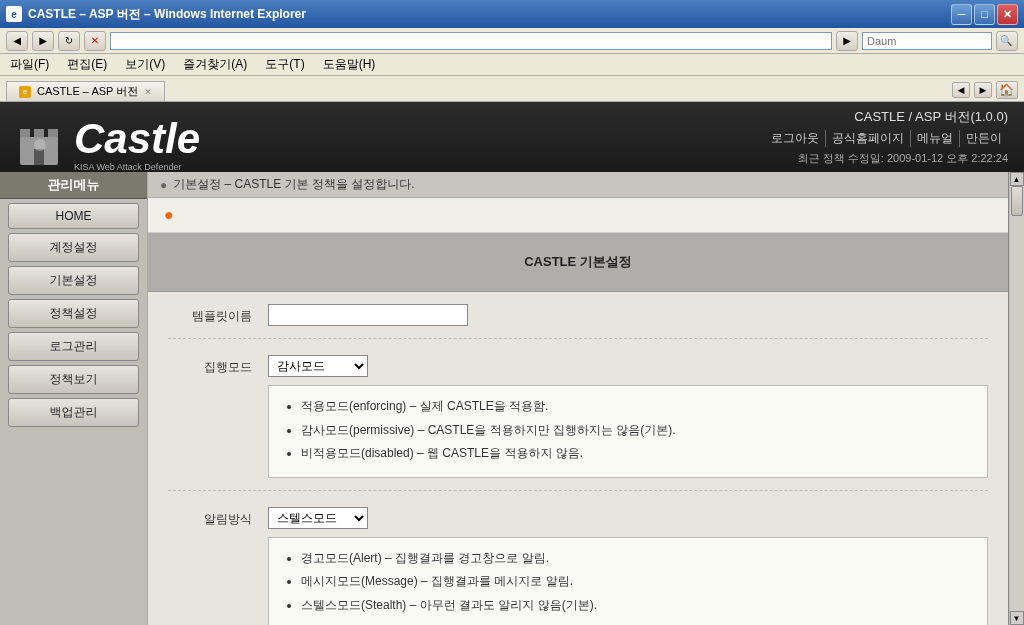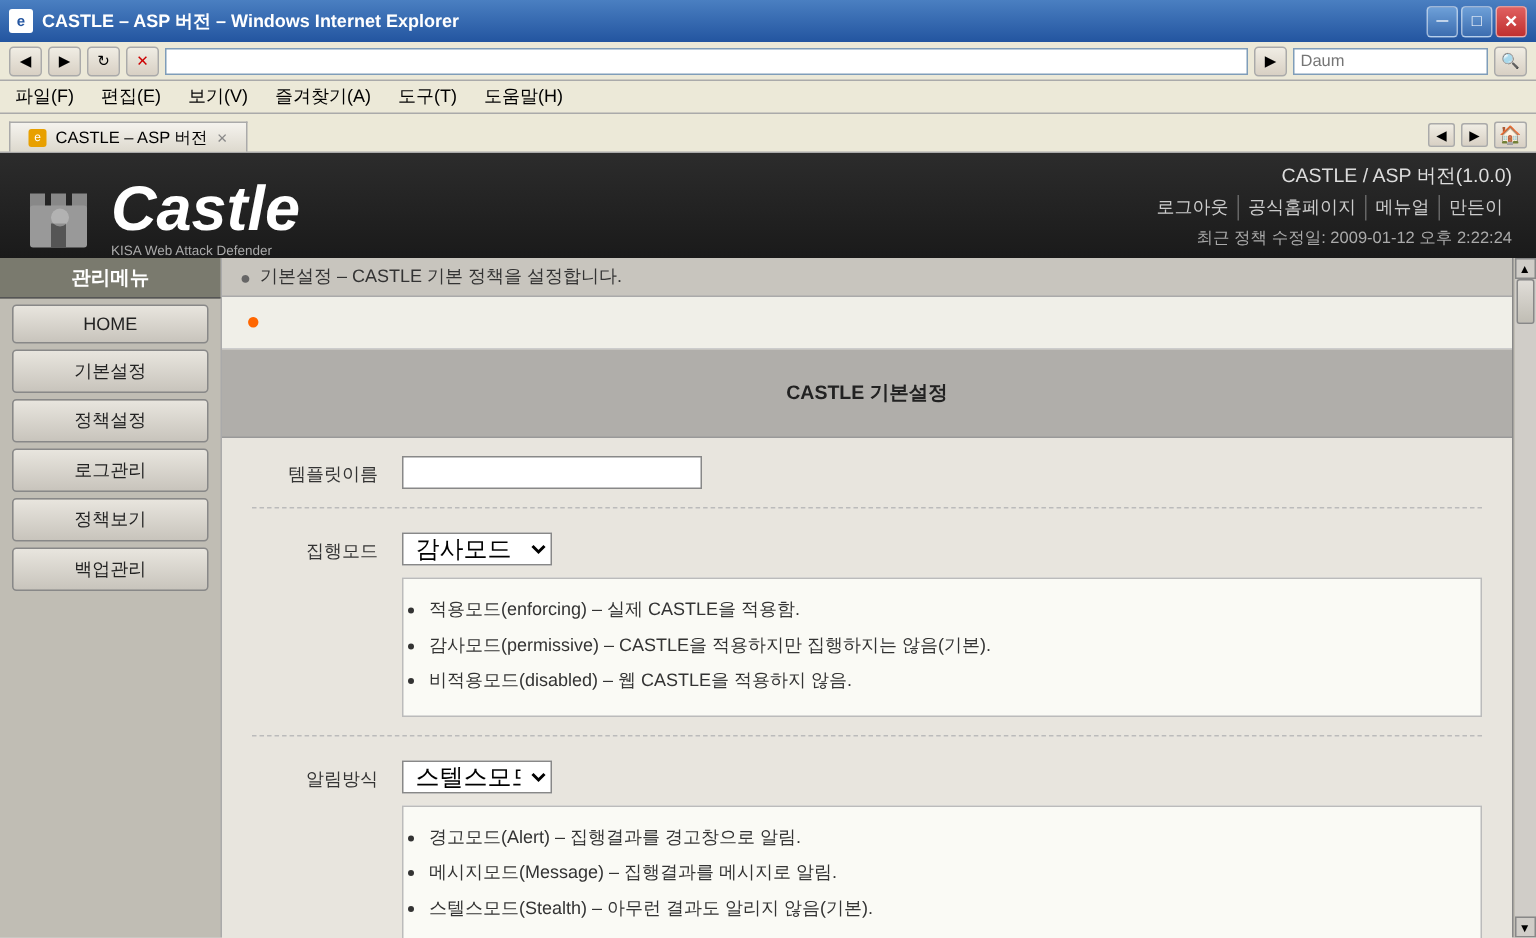--- a/index.html
+++ b/index.html
@@ -213,27 +213,27 @@
       border: 1px solid #888;
       padding: 2px 6px;
       font-size: 12px;
       background: white;
     }
     .select-box {
       width: 100px;
       height: 22px;
       border: 1px solid #888;
       padding: 1px 4px;
-      font-size: 16px;
+      font-size: 12px;
       background: white;
     }
     .info-box {
       border: 1px solid #bbb;
       background: #fafaf5;
-      padding: 10px 1px;
+      padding: 10px 16px;
       margin-top: 8px;
       font-size: 12px;
       line-height: 1.8;
       color: #333;
     }
     .info-box ul { padding-left: 16px; }
     .info-box li { margin-bottom: 2px; }
 
     
     .right-scrollbar {
@@ -326,20 +326,21 @@
       </div>
       <div class="castle-date">최근 정책 수정일: 2009-01-12 오후 2:22:24</div>
     </div>
   </div>
 
   <div class="content-area">
 
     <div class="sidebar">
       <div class="sidebar-header">관리메뉴</div>
       <button class="sidebar-btn">HOME</button>
+      <button class="sidebar-btn">계정설정</button>
       <button class="sidebar-btn">기본설정</button>
       <button class="sidebar-btn">정책설정</button>
       <button class="sidebar-btn">로그관리</button>
       <button class="sidebar-btn">정책보기</button>
       <button class="sidebar-btn">백업관리</button>
     </div>
 
     <div class="main-panel">
 
       <div class="breadcrumb-bar">

